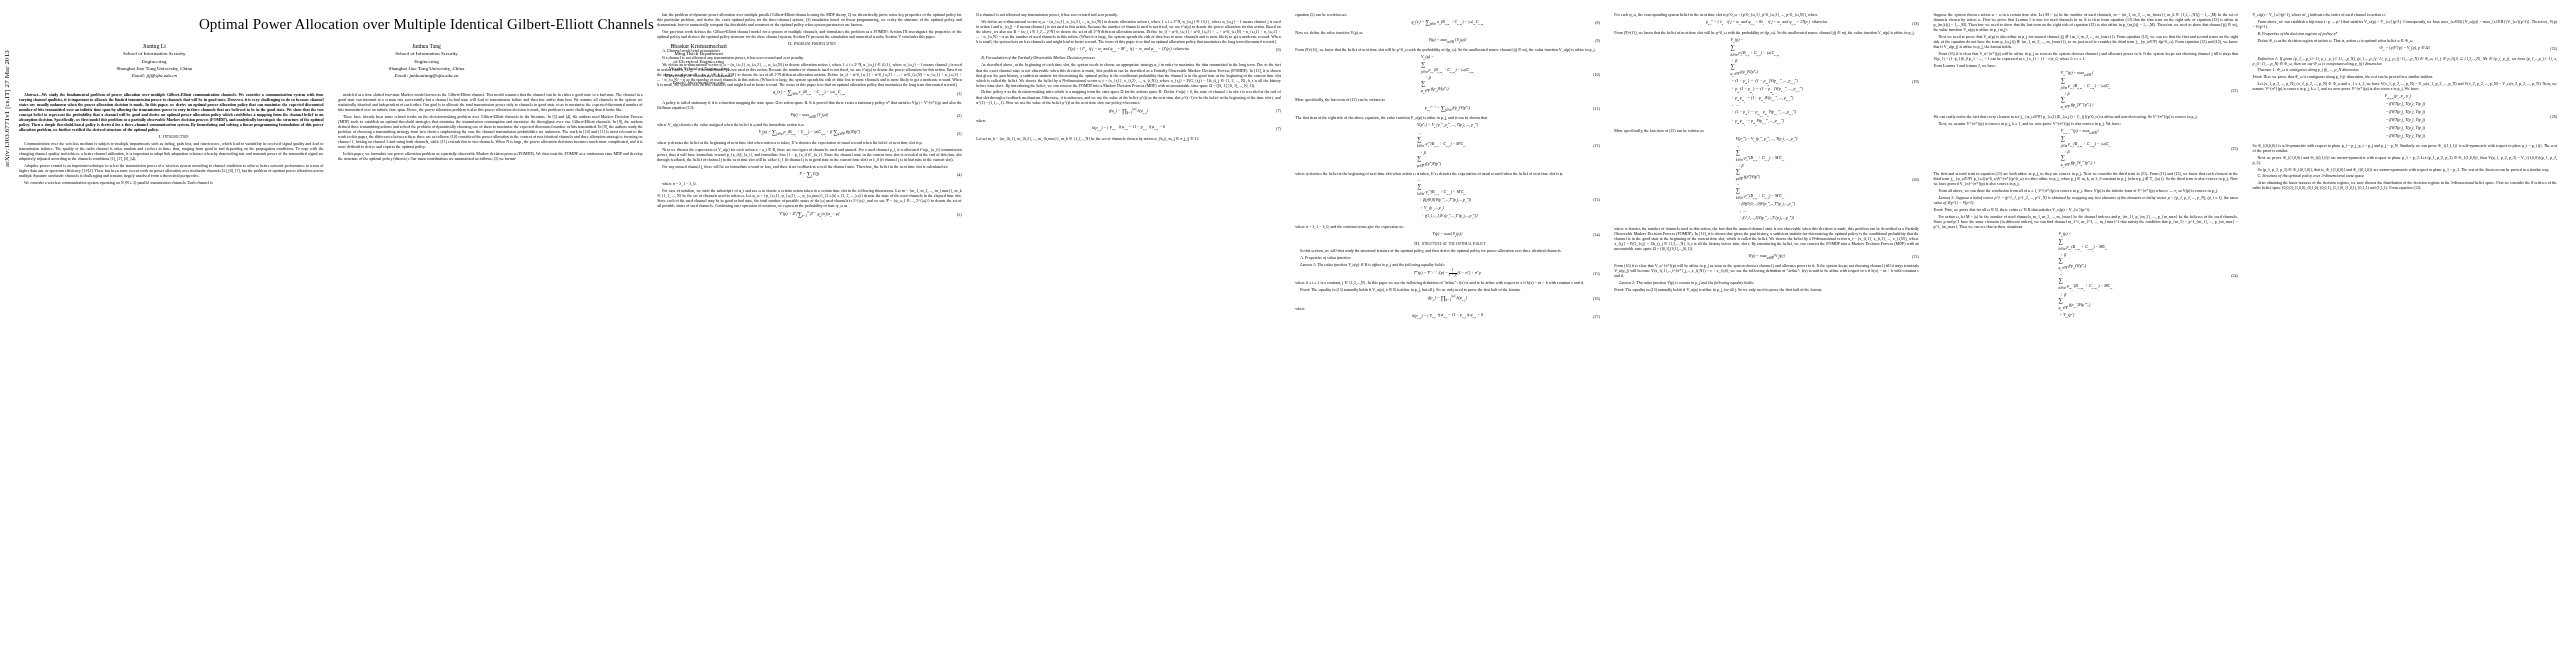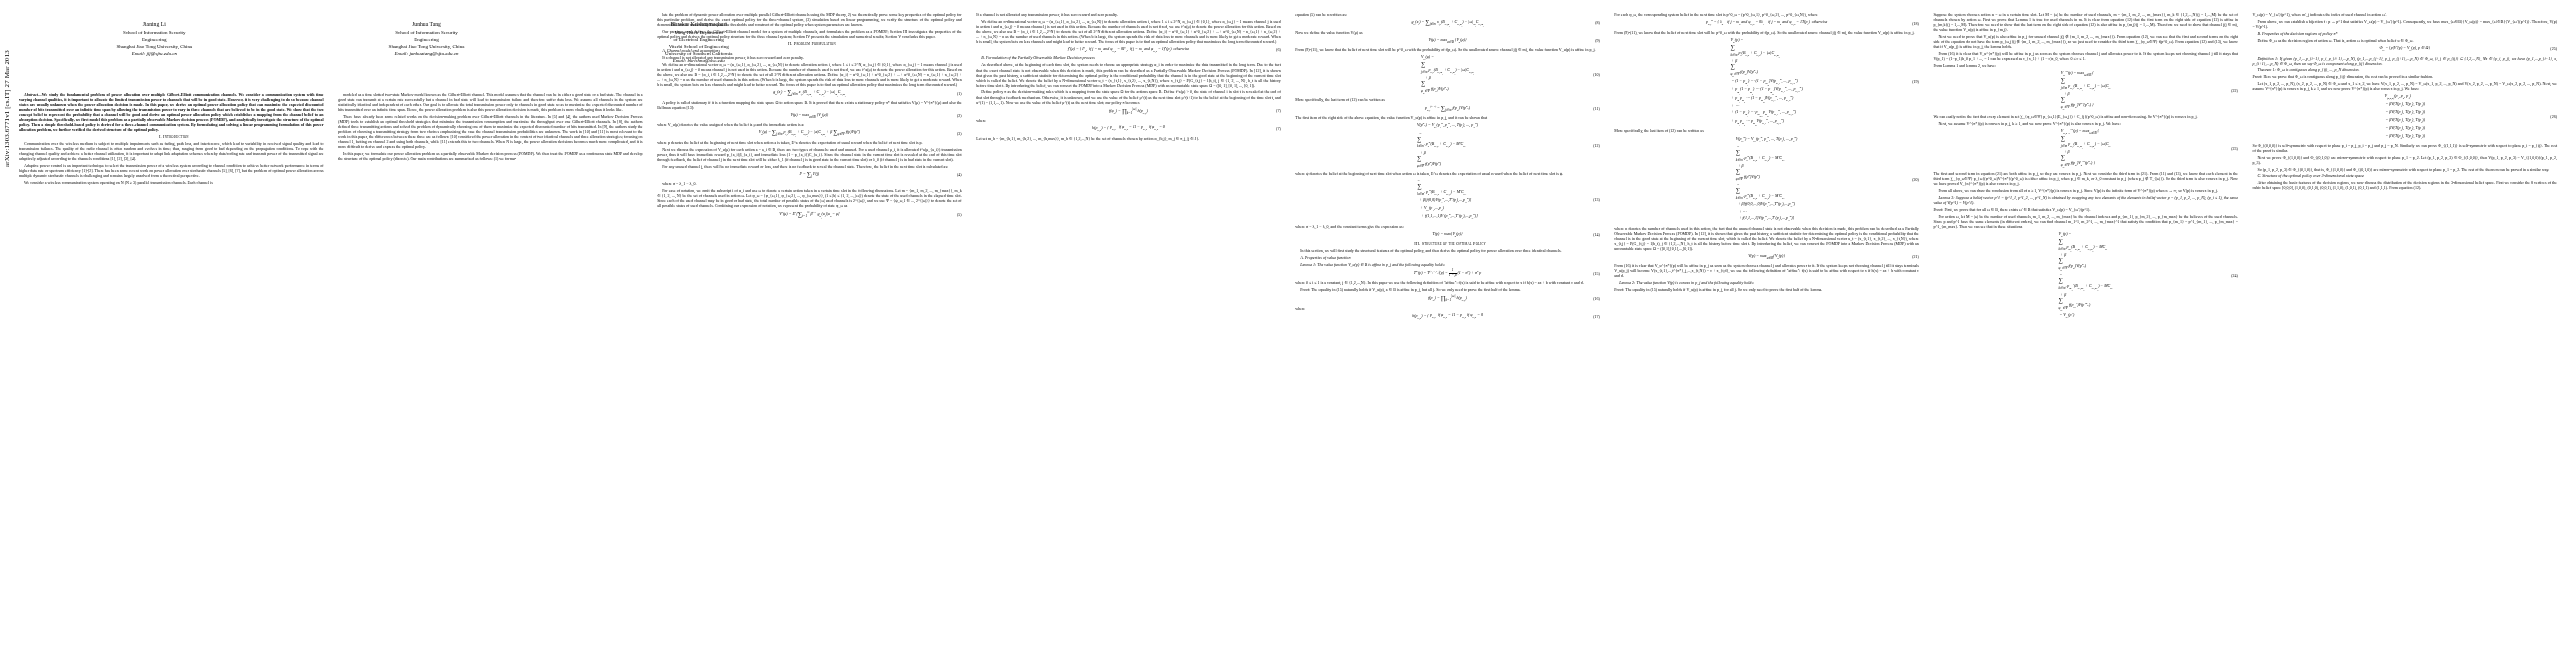--- a/index.html
+++ b/index.html
@@ -132,20 +132,21 @@
   .eqlines span { display: block; }
 </style>
 </head>
 <body>
 
 <div class="page">
 
   <div class="arxiv-stamp">arXiv:1303.6771v1  [cs.IT]  27 Mar 2013</div>
 
   <div class="titleblock">
+    <div class="title">Optimal Power Allocation over Multiple Identical Gilbert-Elliott Channels</div>
     <div class="authors">
       <div class="author">
         <div class="nm">Jianing Li</div>
         <span class="ln">School of Information Security</span>
         <span class="ln">Engineering</span>
         <span class="ln">Shanghai Jiao Tong University, China</span>
         <span class="ln em">Email: jlj@sjtu.edu.cn</span>
       </div>
       <div class="author">
         <div class="nm">Junhua Tang</div>

